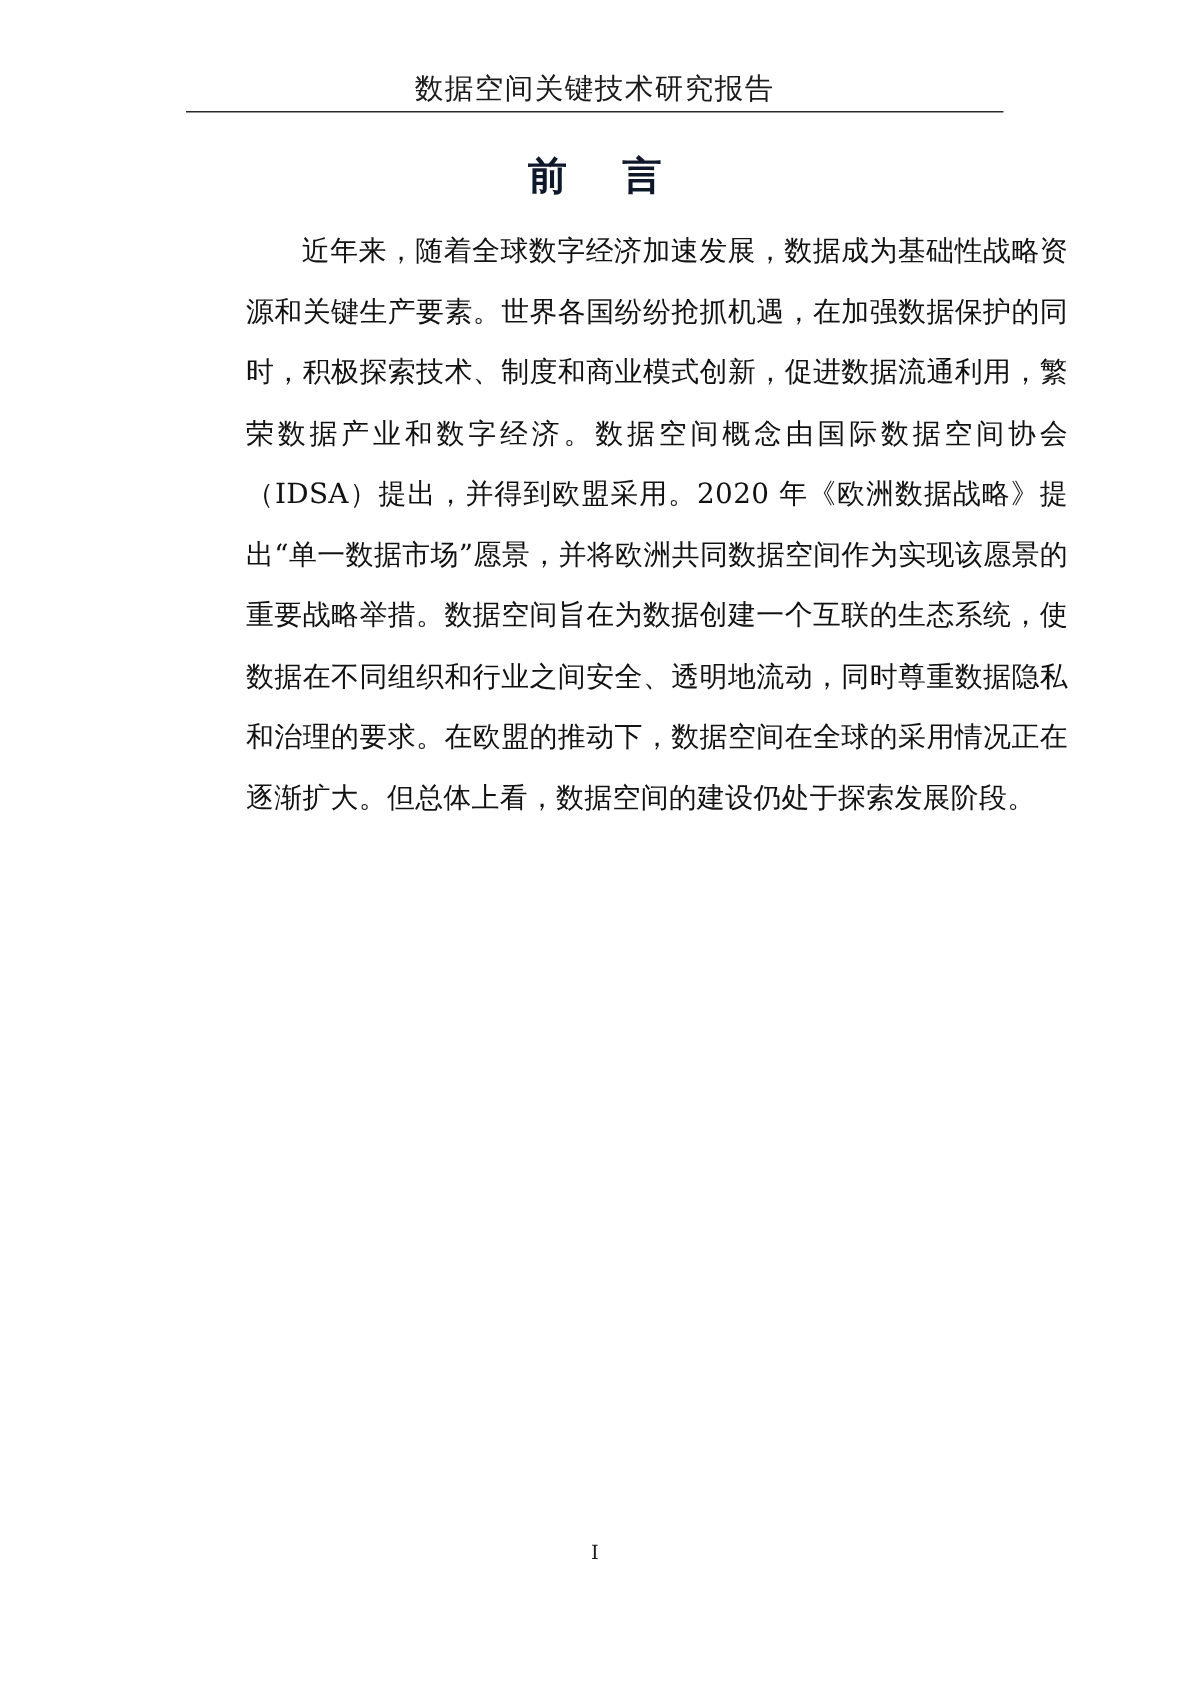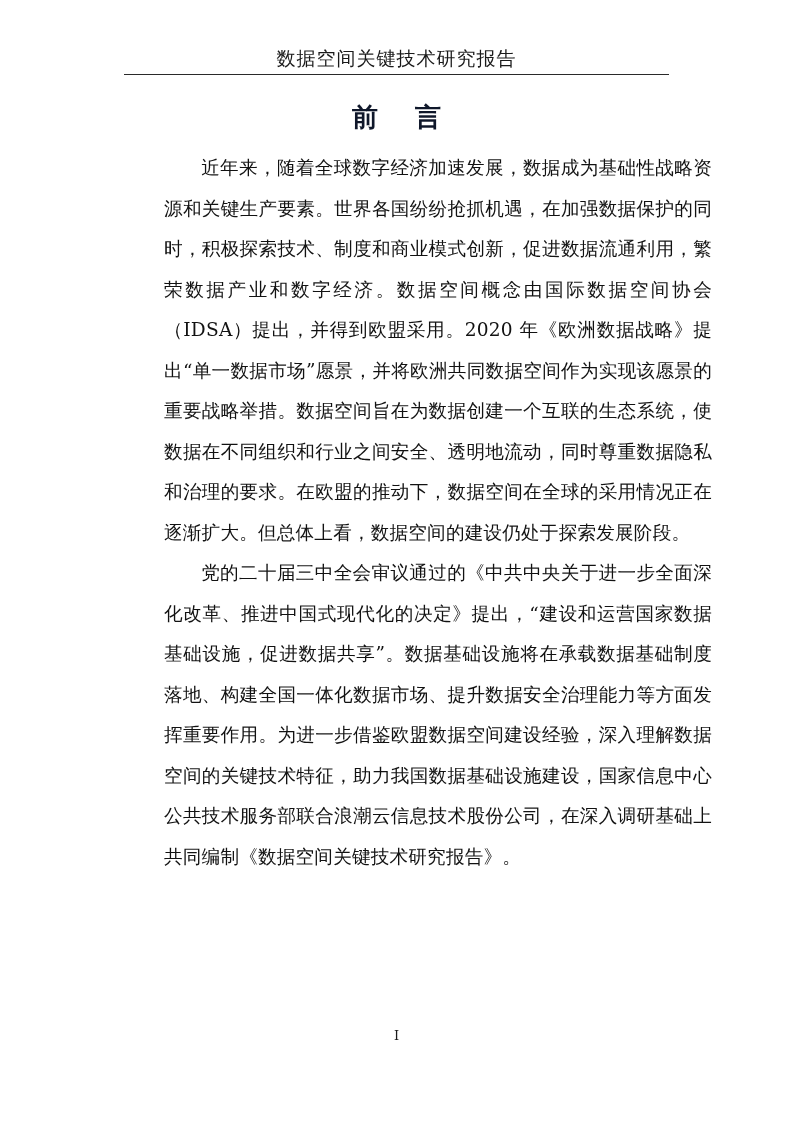--- a/index.html
+++ b/index.html
@@ -80,18 +80,17 @@
 
 <div class="page">
 
   <div class="header">数据空间关键技术研究报告</div>
   <div class="header-rule"></div>
 
   <div class="title">前 言</div>
 
   <div class="body">
     <p class="para">近年来，随着全球数字经济加速发展，数据成为基础性战略资源和关键生产要素。世界各国纷纷抢抓机遇，在加强数据保护的同时，积极探索技术、制度和商业模式创新，促进数据流通利用，繁荣数据产业和数字经济。数据空间概念由国际数据空间协会（IDSA）提出，并得到欧盟采用。2020 年《欧洲数据战略》提出“单一数据市场”愿景，并将欧洲共同数据空间作为实现该愿景的重要战略举措。数据空间旨在为数据创建一个互联的生态系统，使数据在不同组织和行业之间安全、透明地流动，同时尊重数据隐私和治理的要求。在欧盟的推动下，数据空间在全球的采用情况正在逐渐扩大。但总体上看，数据空间的建设仍处于探索发展阶段。</p>
-    <p class="para">党的二十届三中全会审议通过的《中共中央关于进一步全面深化改革、推进中国式现代化的决定》提出，“建设和运营国家数据基础设施，促进数据共享”。数据基础设施将在承载数据基础制度落地、构建全国一体化数据市场、提升数据安全治理能力等方面发挥重要作用。为进一步借鉴欧盟数据空间建设经验，深入理解数据空间的关键技术特征，助力我国数据基础设施建设，国家信息中心公共技术服务部联合浪潮云信息技术股份公司，在深入调研基础上共同编制《数据空间关键技术研究报告》。</p>
   </div>
 
   <div class="pagenum">I</div>
 
 </div>
 
 </body></html>

